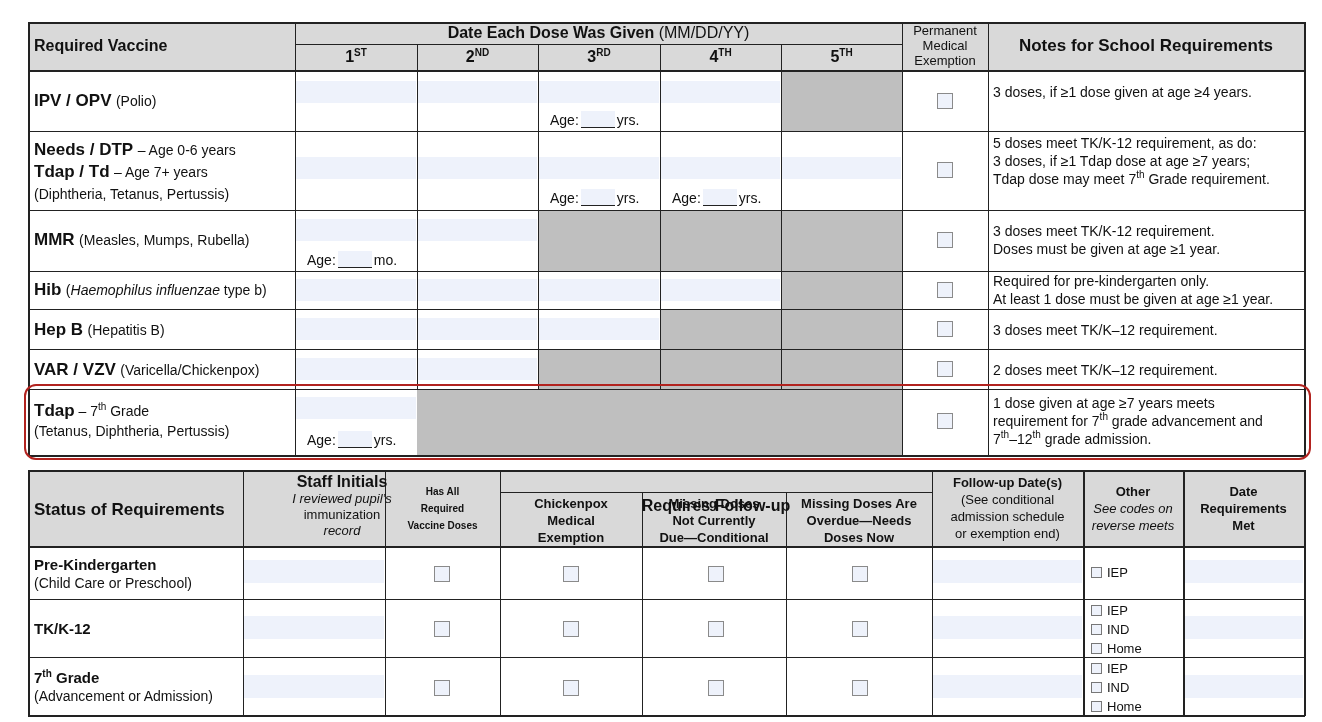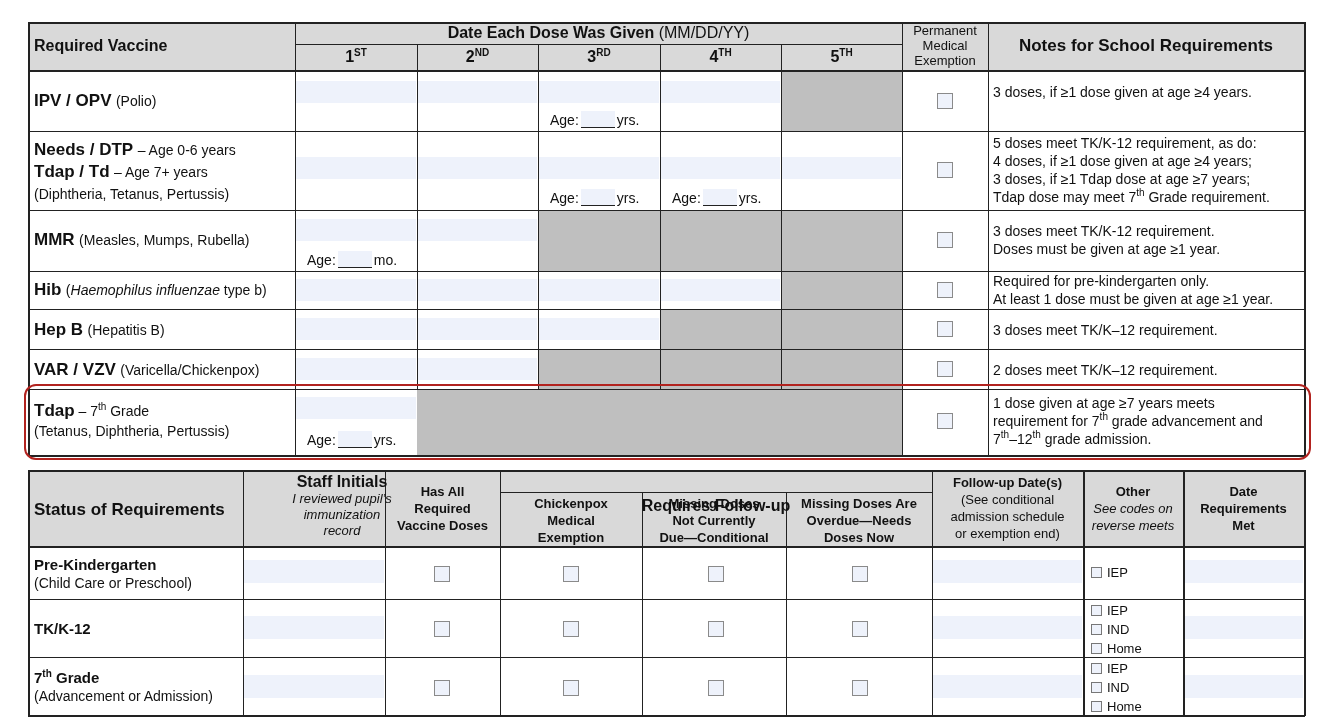--- a/index.html
+++ b/index.html
@@ -112,21 +112,20 @@
   <div class="t" style="left:34px;top:139px;line-height:22px;">
     <div><span class="b" style="font-size:17px;">Needs / DTP</span> <span class="sm">– Age 0-6 years</span></div>
     <div><span class="b" style="font-size:17px;">Tdap / Td</span> <span class="sm">– Age 7+ years</span></div>
     <div class="sm">(Diphtheria, Tetanus, Pertussis)</div>
   </div>
   <div class="t age" style="left:550px;top:189px;"><span>Age:</span><span class="blank"></span><span>yrs.</span></div>
   <div class="t age" style="left:672px;top:189px;"><span>Age:</span><span class="blank"></span><span>yrs.</span></div>
   <div class="cb" style="left:937px;top:162px;"></div>
   <div class="t note" style="left:993px;top:134px;">
     <div>5 doses meet TK/K-12 requirement, as do:</div>
-    <div>4 doses, if ≥1 dose given at age ≥4 years;</div>
     <div>3 doses, if ≥1 Tdap dose at age ≥7 years;</div>
     <div><span>Tdap dose may meet 7</span><sup>th</sup><span> Grade requirement.</span></div>
   </div>
 
   <div class="t" style="left:34px;top:230px;"><span class="b" style="font-size:17px;">MMR</span> <span class="sm">(Measles, Mumps, Rubella)</span></div>
   <div class="t age" style="left:307px;top:251px;"><span>Age:</span><span class="blank"></span><span>mo.</span></div>
   <div class="cb" style="left:937px;top:232px;"></div>
   <div class="t note" style="left:993px;top:222px;">
     <div>3 doses meet TK/K-12 requirement.</div>
     <div>Doses must be given at age ≥1 year.</div>
@@ -192,24 +191,24 @@
   <div class="line" style="left:786px;top:492px;width:1px;height:224px;"></div>
   <div class="line" style="left:932px;top:470px;width:1px;height:246px;"></div>
   <div class="line" style="left:1083px;top:470px;width:1.5px;height:246px;"></div>
   <div class="line" style="left:1183px;top:470px;width:1.5px;height:246px;"></div>
   <div class="line" style="left:1304px;top:470px;width:1.5px;height:246px;"></div>
 
   <div class="t hh" style="left:34px;top:500px;font-size:17px;">Status of Requirements</div>
   <div class="t c" style="left:243px;top:472px;width:142px;margin-left:28px;">
     <div class="b" style="font-size:16px;">Staff Initials</div>
     <div style="font-size:13px;font-style:italic;line-height:16px;">I reviewed pupil’s</div>
-    <div style="font-size:13px;font-style:italic;line-height:16px;">immunization</div>
+    <div style="font-size:13px;line-height:16px;">immunization</div>
     <div style="font-size:13px;font-style:italic;line-height:16px;">record</div>
   </div>
-  <div class="t c b" style="left:385px;top:483px;width:115px;font-size:13px;line-height:17px;">
+  <div class="t c b" style="left:385px;top:483px;width:115px;font-size:10px;line-height:17px;">
     <div>Has All</div>
     <div>Required</div>
     <div>Vaccine Doses</div>
   </div>
   <div class="t c b" style="left:500px;top:496px;width:432px;font-size:16px;">Requires Follow-up</div>
   <div class="t c b" style="left:500px;top:495px;width:142px;font-size:13px;line-height:17px;">
     <div>Chickenpox</div>
     <div>Medical</div>
     <div>Exemption</div>
   </div>

